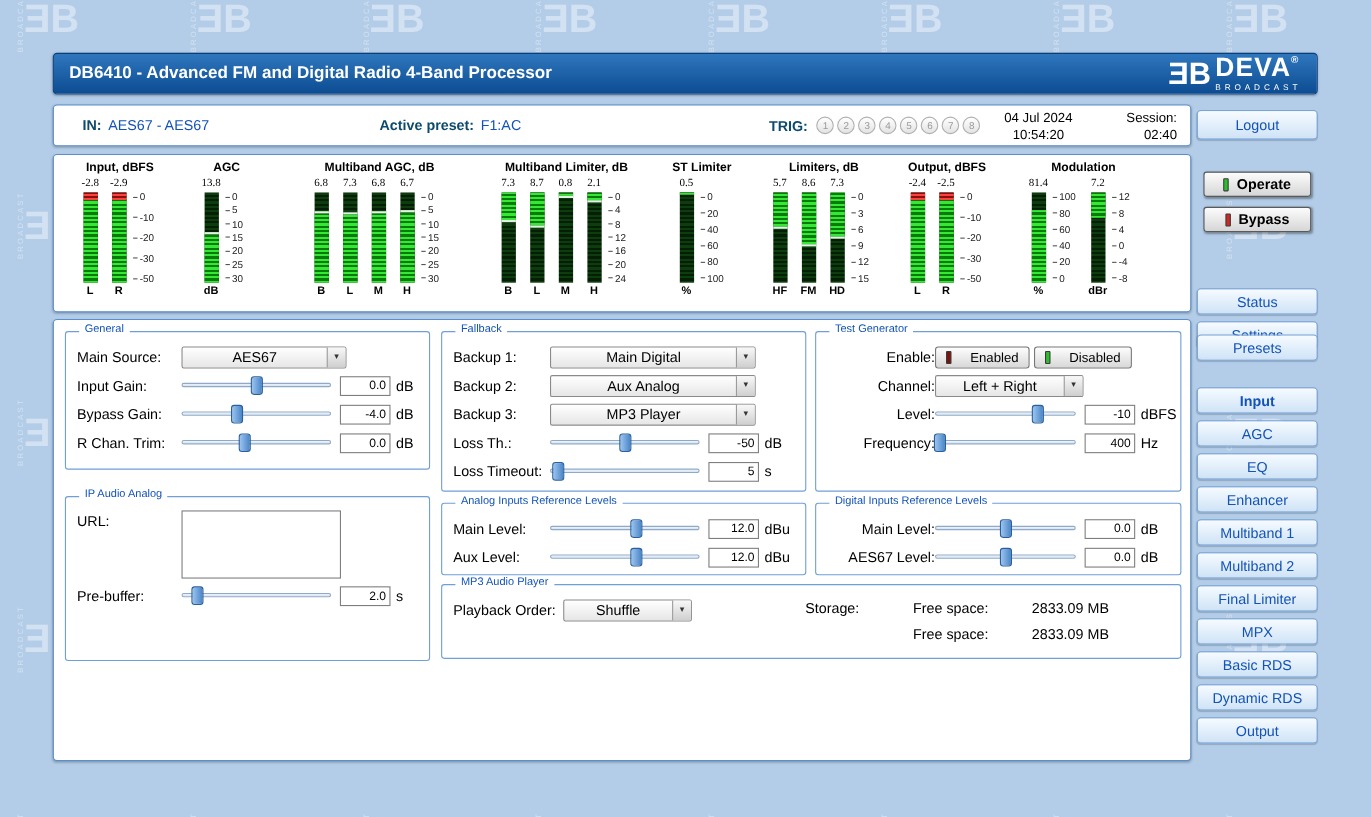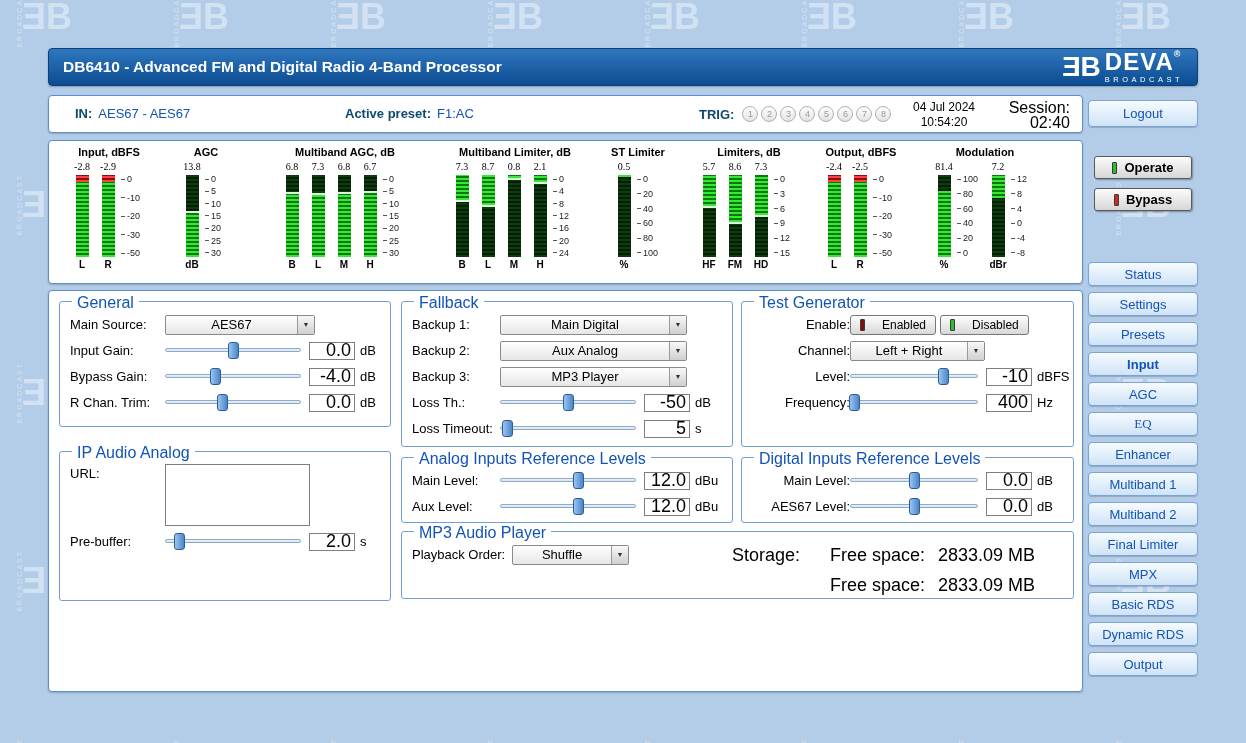--- a/index.html
+++ b/index.html
@@ -29,21 +29,21 @@
   #meters{left:48px;top:140px;width:1035px;height:144px;}
   #content{left:48px;top:290px;width:1035px;height:402px;}
 
   
   .ib-item{position:absolute;top:10px;display:flex;gap:6px;align-items:center;white-space:nowrap;}
   .ib-label{font-weight:bold;color:#0c4a6e;}
   .ib-value{color:#1353b8;}
   #trig-buttons{display:inline-flex;gap:3px;margin-left:2px;}
   .trig-btn{width:16px;height:16px;border-radius:50%;border:1px solid #b0b0b0;background:linear-gradient(#fff,#e3e3e3);color:#9a9a9a;font-size:9px;display:flex;align-items:center;justify-content:center;cursor:pointer;}
   .ib-datetime{position:absolute;top:4px;left:845px;width:100px;text-align:center;font-size:12px;line-height:15px;}
-  .ib-session{position:absolute;top:4px;right:12px;text-align:right;font-size:16px;line-height:15px;}
+  .ib-session{position:absolute;top:4px;right:12px;text-align:right;font-size:12px;line-height:15px;}
 
   
   #sidebar{position:absolute;left:1088px;top:0;width:110px;height:743px;}
   .nav-btn{position:absolute;left:0;width:110px;height:24px;background:linear-gradient(#f6fbff,#cfe3f6);border:1px solid #7aa3d6;border-radius:4px;color:#1353b8;font-size:13px;display:flex;align-items:center;justify-content:center;box-shadow:0 1px 1px rgba(0,0,0,.18);cursor:pointer;white-space:nowrap;}
   .nav-btn.active{font-weight:bold;}
   .device-btn{position:absolute;left:6px;width:98px;height:23px;background:linear-gradient(#fcfcfc,#d6d6d6);border:1px solid #5a5a5a;border-radius:3px;display:flex;align-items:center;justify-content:center;gap:7px;font-size:13px;font-weight:bold;color:#000;box-shadow:1px 1px 2px rgba(0,0,0,.35);cursor:pointer;}
   .led{width:5px;height:12px;border:1px solid #3a3a3a;border-radius:1px;background:#555;flex:none;}
 
   
   .mgroup{position:absolute;top:5px;}
@@ -56,41 +56,41 @@
   .mfill{position:absolute;left:0;right:0;background:repeating-linear-gradient(to top,#35e835 0 2px,#0a7a0a 2px 4px);}
   .mred{position:absolute;left:0;right:0;top:0;height:9%;background:repeating-linear-gradient(to top,#ff4040 0 2px,#8a1010 2px 4px);}
   .mmark{position:absolute;left:0;right:0;height:2px;background:#dff5df;}
   .mscale{height:82px;display:flex;flex-direction:column;justify-content:space-between;}
   .tick{display:flex;align-items:center;gap:2px;font-size:9px;line-height:8px;color:#222;white-space:nowrap;}
   .tick i{display:block;width:4px;height:1px;background:#555;}
   .mlab{height:14px;font-size:10px;font-weight:bold;color:#000;padding-top:2px;}
 
   
   .fs{position:absolute;border:1px solid #6f9fd8;border-radius:3px;}
-  .fs-legend{position:absolute;top:-8px;left:12px;background:#fff;padding:0 5px;font-size:16px;color:#1353b8;white-space:nowrap;}
+  .fs-legend{position:absolute;top:-8px;left:12px;background:#fff;padding:0 5px;font-size:10px;color:#1353b8;white-space:nowrap;}
   .fs-body{position:absolute;inset:0;padding:12px 8px 4px 10px;display:flex;flex-direction:column;gap:5px;}
   .frow{display:flex;align-items:center;height:21px;flex:none;}
   .frow.tall{height:auto;align-items:flex-start;}
   .flbl{font-size:13px;color:#000;flex:none;}
   .w88{width:88px;} .w95{width:95px;} .w98{width:98px;text-align:right;} .w100{width:100px;}
   .dd{display:flex;align-items:center;height:20px;border:1px solid #8a8a8a;border-radius:2px;background:linear-gradient(#ffffff,#e6e6e6);cursor:pointer;flex:none;}
   .dd-val{flex:1;text-align:center;font-size:13px;color:#000;white-space:nowrap;overflow:hidden;}
   .dd-btn{width:17px;align-self:stretch;background:linear-gradient(#f8f8f8,#cfcfcf);border-left:1px solid #9a9a9a;font-size:7px;color:#333;display:flex;align-items:center;justify-content:center;}
   .slider{position:relative;height:17px;flex:none;margin-right:8px;cursor:pointer;}
   .track{position:absolute;left:0;right:0;top:6px;height:4px;background:linear-gradient(#eef4fb,#d3e2f2);border:1px solid #8fa9c6;border-radius:2px;}
   .thumb{position:absolute;top:0;width:11px;height:17px;background:linear-gradient(90deg,#9cc4ee,#4a86c8);border:1px solid #2a5f9e;border-radius:3px;}
-  .valbox{width:46px;height:18px;border:1px solid #7f7f7f;background:#fff;font-size:18px;text-align:right;padding:0 3px;font-family:inherit;flex:none;}
+  .valbox{width:46px;height:18px;border:1px solid #7f7f7f;background:#fff;font-size:11px;text-align:right;padding:0 3px;font-family:inherit;flex:none;}
   .unit{margin-left:5px;font-size:13px;color:#000;white-space:nowrap;}
   .url-box{width:145px;height:62px;border:1px solid #7f7f7f;resize:none;font-family:inherit;font-size:12px;}
   .tbtn{display:inline-flex;align-items:center;gap:17px;height:20px;padding:0 9px;border:1px solid #777;border-radius:3px;background:linear-gradient(#fdfdfd,#d8d8d8);font-size:12px;color:#000;cursor:pointer;flex:none;}
   .pbtn{display:flex;align-items:center;justify-content:center;gap:6px;height:20px;border:1px solid #777;border-radius:3px;background:linear-gradient(#fdfdfd,#d8d8d8);font-size:13px;font-weight:bold;color:#000;cursor:pointer;flex:none;}
   .pico{display:inline-flex;align-items:center;}
   .vbar{display:inline-block;width:2px;height:10px;background:#000;}
   .tri{font-size:10px;line-height:10px;}
-  .storage{position:absolute;left:330px;top:13px;display:grid;grid-template-columns:98px 108px auto;row-gap:9px;font-size:18px;color:#000;}
+  .storage{position:absolute;left:330px;top:13px;display:grid;grid-template-columns:98px 108px auto;row-gap:9px;font-size:13px;color:#000;}
 </style>
 </head>
 <body>
 
 <div id="stage">
   <div id="watermark">
       <div class="wm-tile" style="left: 16px; top: -14px;">
         <span class="wm-sub">BROADCAST</span>
         <span class="wm-glyph"><span class="flip">E</span>B</span>
       </div>
@@ -593,24 +593,24 @@
     <div class="device-btn" style="top:156px">
       <span class="led" style="background: rgb(43, 192, 43);"></span>
       <span>Operate</span>
     </div>
     <div class="device-btn" style="top:188px">
       <span class="led" style="background: rgb(204, 42, 34);"></span>
       <span>Bypass</span>
     </div>
   <div class="nav-btn" style="top: 262px;">Status</div>
       <div class="nav-btn" style="top: 292px;">Settings</div>
-      <div class="nav-btn" style="top: 322px;">Presets</div>
+      <div class="nav-btn" style="top: 304px;">Presets</div>
       <div class="nav-btn active" style="top: 352px;">Input</div>
       <div class="nav-btn" style="top: 382px;">AGC</div>
-      <div class="nav-btn" style="top: 412px; font-family: Liberation Serif, serif;">EQ</div>
+      <div class="nav-btn" style="top: 412px;">EQ</div>
       <div class="nav-btn" style="top: 442px;">Enhancer</div>
       <div class="nav-btn" style="top: 472px;">Multiband 1</div>
       <div class="nav-btn" style="top: 502px;">Multiband 2</div>
       <div class="nav-btn" style="top: 532px;">Final Limiter</div>
       <div class="nav-btn" style="top: 562px;">MPX</div>
       <div class="nav-btn" style="top: 592px;">Basic RDS</div>
       <div class="nav-btn" style="top: 622px;">Dynamic RDS</div>
       <div class="nav-btn" style="top: 652px;">Output</div>
     </div>
 

